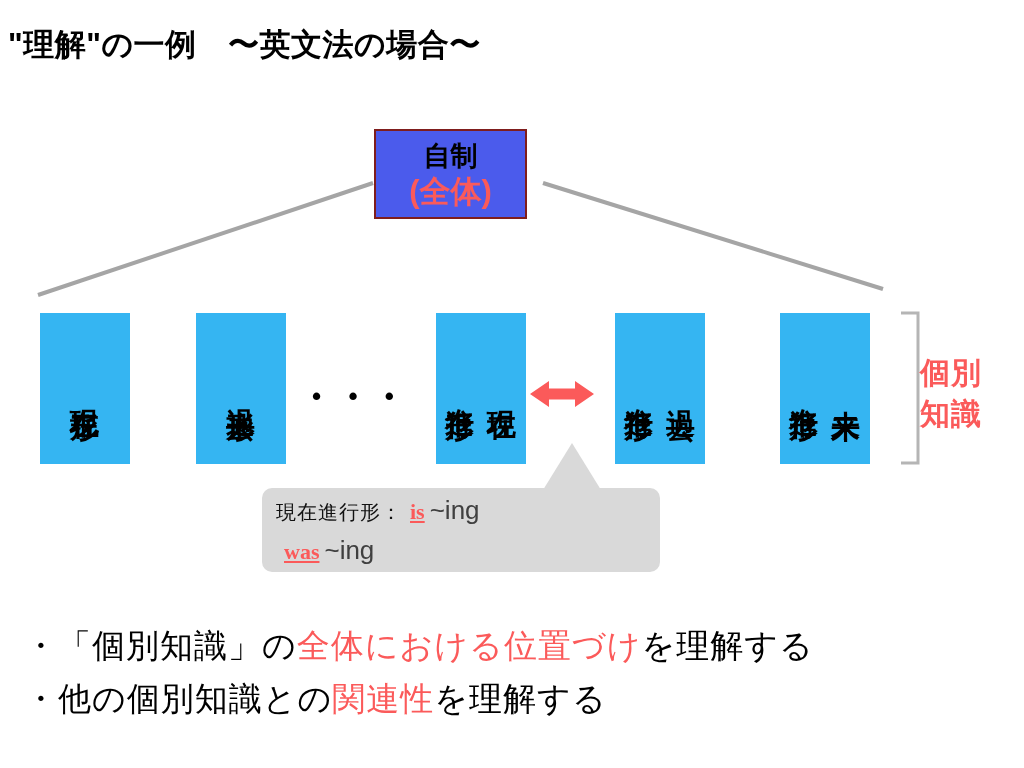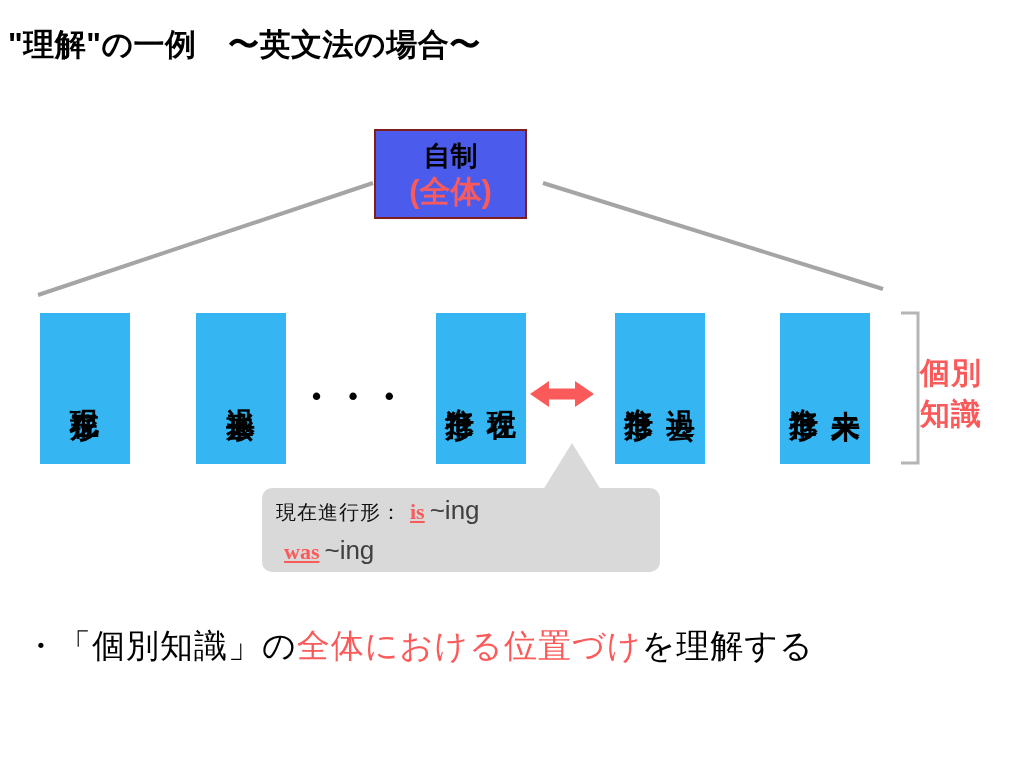--- a/index.html
+++ b/index.html
@@ -220,14 +220,17 @@
     </div>
     <div class="callout-row">
       <span class="callout-en-red">was</span>
       <span class="callout-en-rest">~ing</span>
     </div>
   </div>
 
   <div class="bullet-line" id="bullet-1">
     <span>・「個別知識」の</span><span class="red-em">全体における位置づけ</span><span>を理解する</span>
   </div>
+  <div class="bullet-line" id="bullet-2">
+    <span>・他の個別知識との</span><span class="red-em">関連性</span><span>を理解する</span>
+  </div>
 
 </div>
 
 </body></html>

